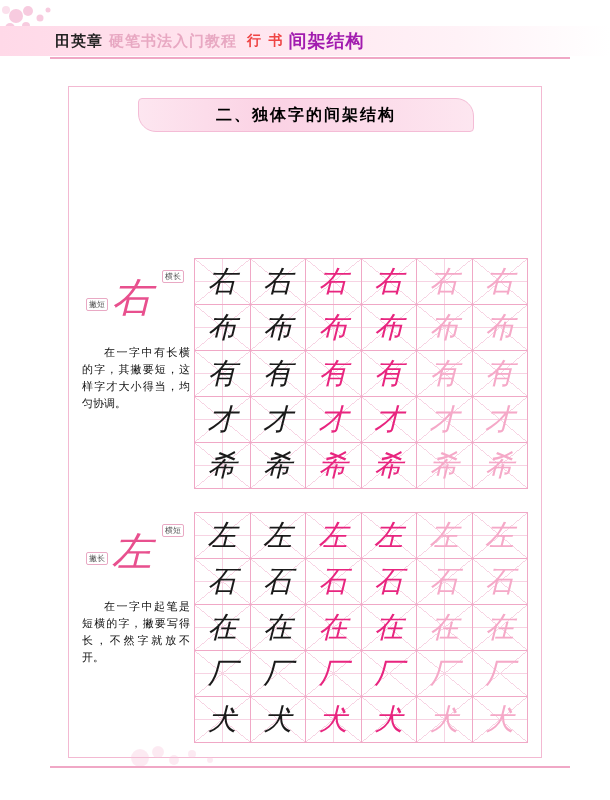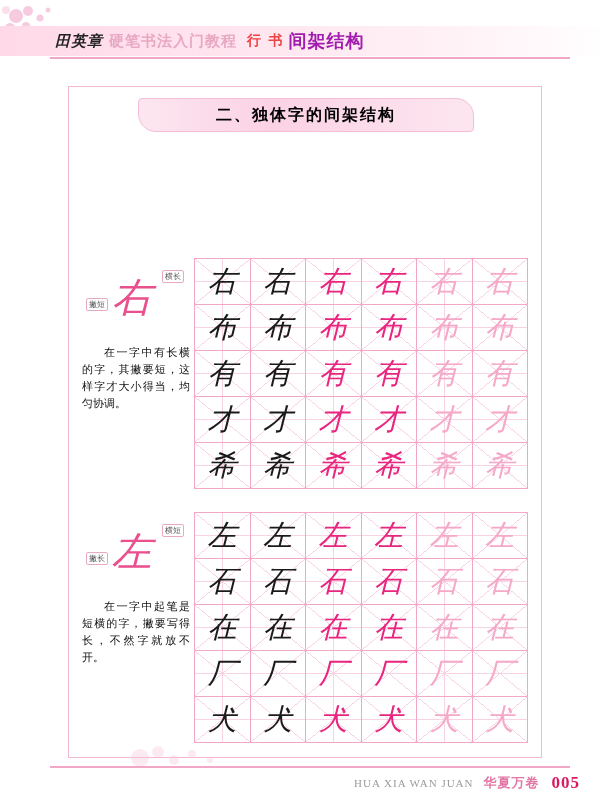--- a/index.html
+++ b/index.html
@@ -24,21 +24,20 @@
     position:absolute;left:0;top:26px;width:610px;height:30px;
     background:linear-gradient(to right,#ffd9e8 0%,#ffe7f0 45%,#fff2f7 75%,#ffffff 100%);
   }
   .header-inner{
     position:absolute;left:0;top:26px;width:610px;height:30px;
     display:flex;align-items:center;
   }
   .hdr-author{
     margin-left:55px;font-size:15px;font-weight:bold;color:#222;
     letter-spacing:1px;
-    font-style:italic;
   }
   .hdr-title{
     margin-left:6px;font-size:15px;font-weight:bold;color:#e8a8c2;
     letter-spacing:1px;
   }
   .hdr-sub{
     margin-left:10px;font-size:14px;font-weight:bold;color:#ef4444;letter-spacing:2px;
   }
   .hdr-sub2{
     margin-left:4px;font-size:18px;font-weight:bold;color:#a21caf;letter-spacing:1px;
@@ -442,19 +441,14 @@
     <g fill="#f7c6dc">
       <circle cx="20" cy="20" r="9"></circle>
       <circle cx="38" cy="14" r="6"></circle>
       <circle cx="54" cy="22" r="5"></circle>
       <circle cx="72" cy="16" r="4"></circle>
       <circle cx="90" cy="22" r="3"></circle>
     </g>
   </svg>
 
   <div class="footer-rule"></div>
-  <div class="footer">
-    <span class="f-pinyin">HUA XIA WAN JUAN</span>
-    <span class="f-cn">华夏万卷</span>
-    <span class="f-num">005</span>
-  </div>
 
 </div>
 
 </body></html>

